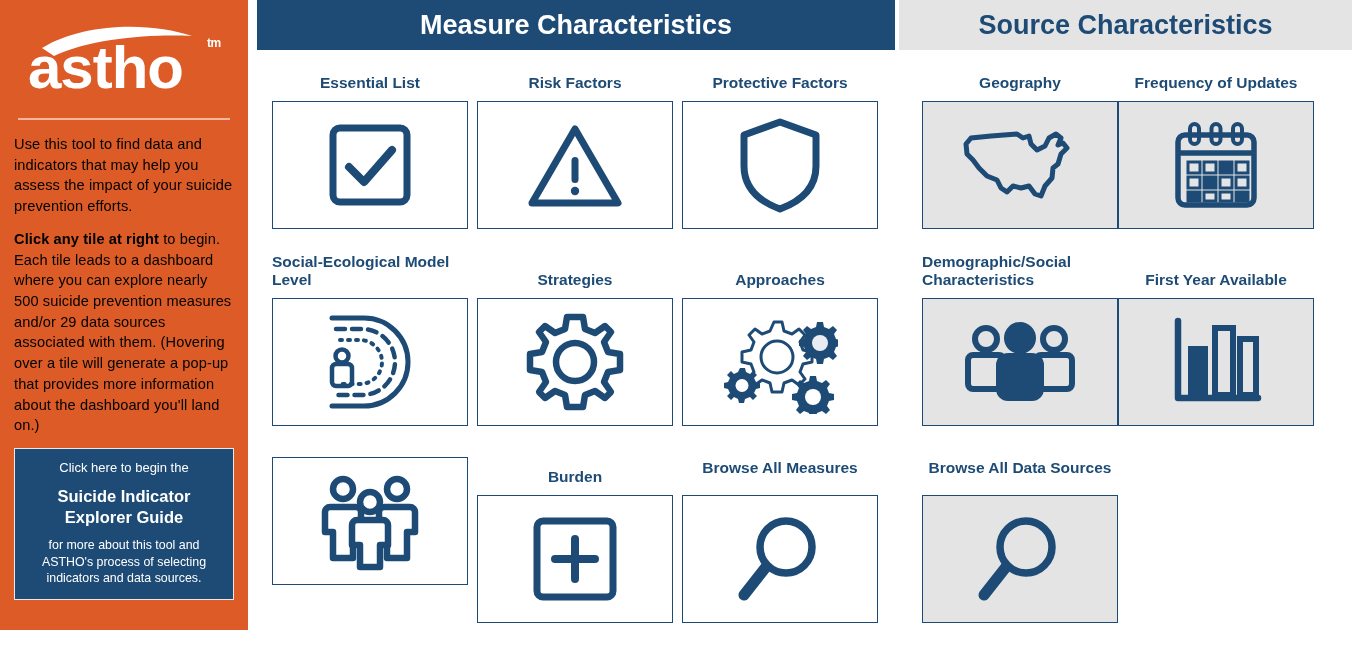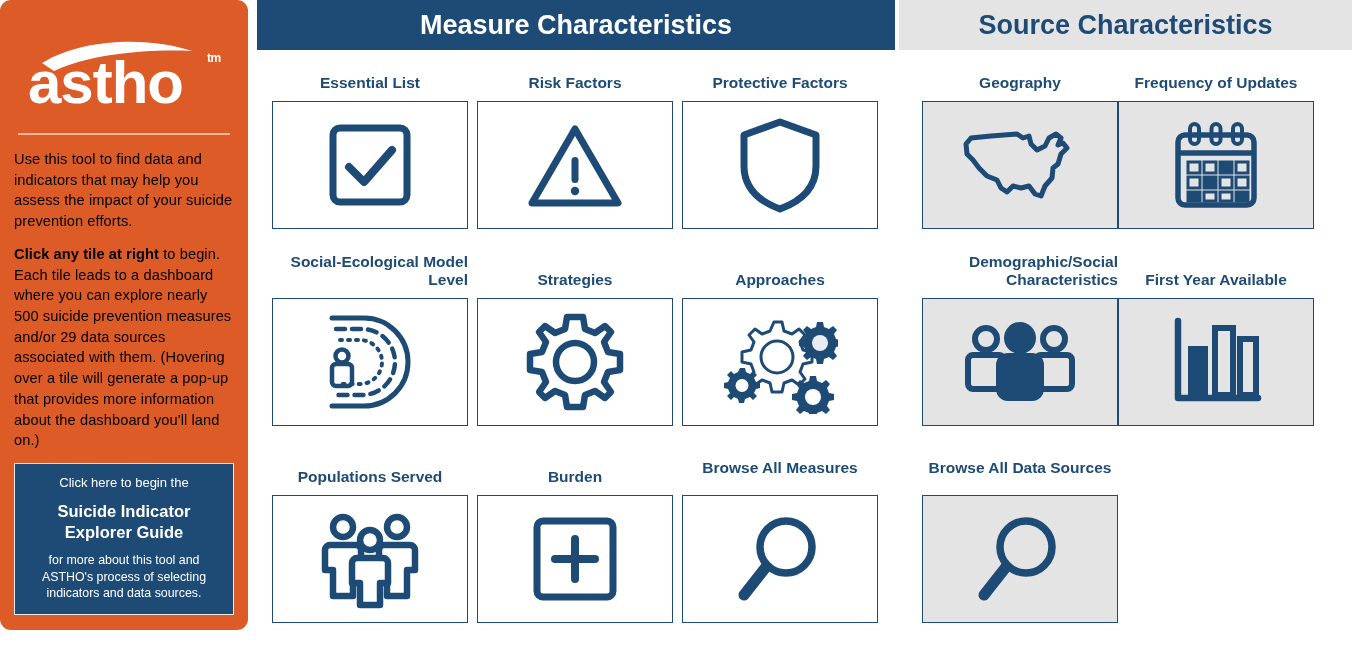--- a/index.html
+++ b/index.html
@@ -10,22 +10,21 @@
     overflow: hidden;
   }
   .page { position: relative; width: 1352px; height: 650px; display: flex; }
 
   
   .sidebar {
     width: 248px; height: 630px;
     background: #dd5b26;
     flex: 0 0 248px;
     position: relative;
-    padding: 15px 14px;
-    border-radius: 11px;
+    padding: 0 14px;
   }
   .logo-wrap {
     height: 118px;
     display: flex; align-items: center; justify-content: center;
     position: relative;
   }
   .logo { position: relative; width: 200px; height: 78px; }
   .logo svg { position: absolute; left: 0; top: 0; }
   .logo-tm {
     position: absolute; right: 3px; top: 16px;
@@ -87,21 +86,21 @@
   .row1 { top: 0; }
   .row2 { top: 197px; }
   .row3 { top: 394px; }
 
   .cell { position: absolute; width: 196px; }
   .cell .label {
     color: #1d4b75;
     font-weight: bold;
     font-size: 15.5px;
     line-height: 1.18;
-    text-align: right;
+    text-align: left;
     height: 38px;
     display: flex; align-items: flex-end; justify-content: center;
     padding-bottom: 2px;
   }
   .cell .label.two-line { align-items: center; }
   .tile {
     margin-top: 7px;
     height: 128px;
     border: 1px solid #1d4b75;
     background: #ffffff;
@@ -304,21 +303,20 @@
               <rect x="47" y="12" width="18" height="67" fill="none" stroke="#1d4b75" stroke-width="6"></rect>
               <rect x="72" y="23" width="16" height="56" fill="none" stroke="#1d4b75" stroke-width="6"></rect>
             </svg>
           </div>
         </div>
       </div>
 
       <div class="row row3">
 
         <div class="cell c1">
-          <div class="label">Populations Served</div>
           <div class="tile">
             <svg width="110" height="100" viewBox="0 0 110 100">
               <g fill="none" stroke="#1d4b75" stroke-width="6.5" stroke-linejoin="round">
                 <circle cx="28" cy="18" r="10"></circle>
                 <path d="M15 36 h26 a5 5 0 0 1 5 5 v20 h-8 v26 h-20 v-26 h-8 v-20 a5 5 0 0 1 5 -5 z"></path>
                 <circle cx="82" cy="18" r="10"></circle>
                 <path d="M69 36 h26 a5 5 0 0 1 5 5 v20 h-8 v26 h-20 v-26 h-8 v-20 a5 5 0 0 1 5 -5 z"></path>
                 <circle cx="55" cy="31" r="10"></circle>
                 <path d="M42 49 h26 a5 5 0 0 1 5 5 v20 h-8 v22 h-20 v-22 h-8 v-20 a5 5 0 0 1 5 -5 z" fill="#ffffff"></path>
               </g>

